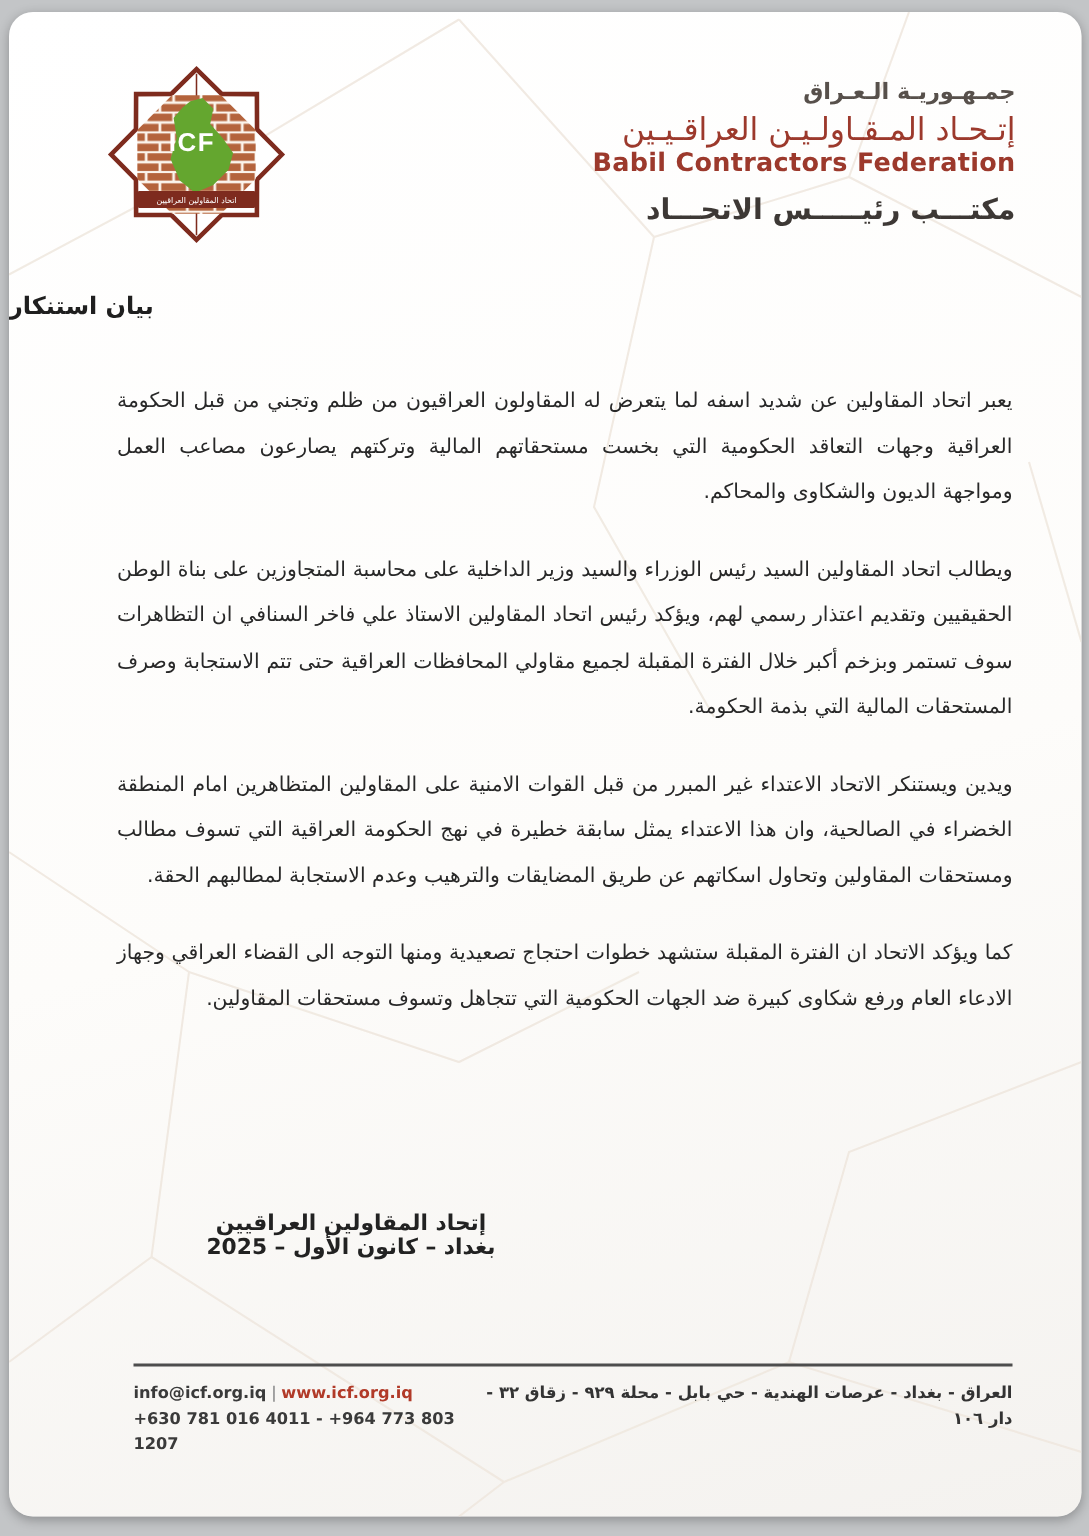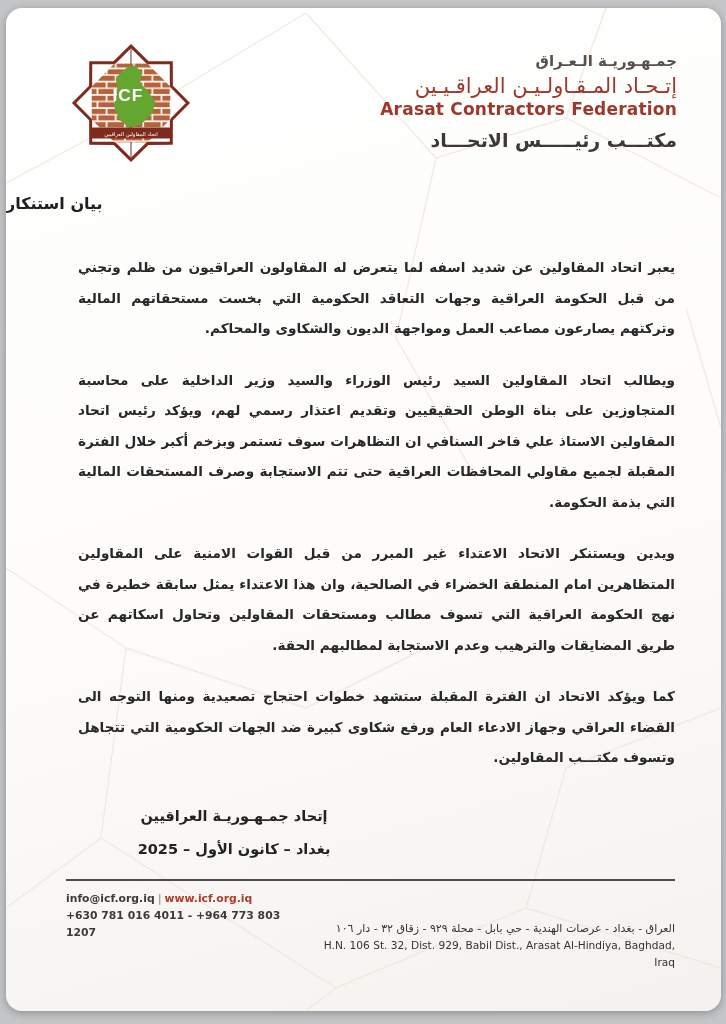--- a/index.html
+++ b/index.html
@@ -35,39 +35,39 @@
   .title {
     position:absolute; top:186px; left:0; right:0;
     text-align:left; direction:rtl;
     font-size:16px; font-weight:bold; color:#1f1f1f;
   }
 
   
   .body-text {
     position:absolute; top:244px; left:72px; right:46px;
     direction:rtl; text-align:justify;
-    font-size:13.6px; font-weight:bold; color:#282828;
+    font-size:13.6px; font-weight:normal; color:#282828;
     line-height:30.5px;
   }
   .body-text p { margin-bottom:21px; }
 
   
   .signature {
     position:absolute; left:86px; top:800px; width:284px;
     text-align:center; direction:rtl;
     font-size:14.5px; font-weight:bold; color:#222;
   }
-  .signature .sig-date { margin-top:17px; }
+  .signature .sig-date { }
 
   
-  .footer { position:absolute; left:60px; right:46px; bottom:40px; }
+  .footer { position:absolute; left:83px; right:46px; bottom:40px; }
   .footer-rule { border-top:2px solid #4d4d4d; margin-bottom:9px; }
   .footer-row { display:flex; justify-content:space-between; align-items:flex-start; }
   .f-left { direction:ltr; text-align:left; font-size:10.8px; font-weight:bold; color:#3a3a3a; line-height:17px; }
-  .f-right { text-align:right; font-size:11px; font-weight:normal; color:#333; line-height:17px;margin-top:30px; }
+  .f-right { text-align:right; font-size:11px; font-weight:bold; color:#333; line-height:17px; }
   .f-ar { direction:rtl; }
   .f-en { direction:ltr; font-size:10.6px; }
   .f-sep { color:#9a9a9a; padding:0 3px; }
 </style>
 </head>
 <body>
 
 <div class="paper">
 
   <svg class="watermark" width="715" height="1003" viewBox="0 0 715 1003">
@@ -108,47 +108,46 @@
     <text x="57" y="58" font-size="17" font-weight="bold" fill="#ffffff" font-family="Liberation Sans, sans-serif" text-anchor="middle" letter-spacing="1">ICF</text>
     <g>
       <rect x="21" y="84" width="78" height="11" rx="1.5" fill="#7e2b1e"></rect>
       <text x="60" y="92" font-size="5.2" fill="#ffffff" text-anchor="middle" font-family="DejaVu Sans, sans-serif" direction="rtl">اتحاد المقاولين العراقيين</text>
     </g>
   </svg>
 
   <div class="header-text">
     <div class="h-republic">جمـهـوريـة الـعـراق</div>
     <div class="h-org-ar" style="color:#9c392c">إتـحـاد المـقـاولـيـن العراقـيـين</div>
-    <div class="h-org-en" style="color:#9c392c">Arasat Contractors Federation</div>
+    <div class="h-org-en" style="color:#9c392c">Babil Contractors Federation</div>
     <div class="h-office">مكتـــب رئيـــــس الاتحـــاد</div>
   </div>
 
   <div class="title">بيان استنكار</div>
 
   <div class="body-text">
     <p>يعبر اتحاد المقاولين عن شديد اسفه لما يتعرض له المقاولون العراقيون من ظلم وتجني من قبل الحكومة العراقية وجهات التعاقد الحكومية التي بخست مستحقاتهم المالية وتركتهم يصارعون مصاعب العمل ومواجهة الديون والشكاوى والمحاكم.</p>
     <p>ويطالب اتحاد المقاولين السيد رئيس الوزراء والسيد وزير الداخلية على محاسبة المتجاوزين على بناة الوطن الحقيقيين وتقديم اعتذار رسمي لهم، ويؤكد رئيس اتحاد المقاولين الاستاذ علي فاخر السنافي ان التظاهرات سوف تستمر وبزخم أكبر خلال الفترة المقبلة لجميع مقاولي المحافظات العراقية حتى تتم الاستجابة وصرف المستحقات المالية التي بذمة الحكومة.</p>
     <p>ويدين ويستنكر الاتحاد الاعتداء غير المبرر من قبل القوات الامنية على المقاولين المتظاهرين امام المنطقة الخضراء في الصالحية، وان هذا الاعتداء يمثل سابقة خطيرة في نهج الحكومة العراقية التي تسوف مطالب ومستحقات المقاولين وتحاول اسكاتهم عن طريق المضايقات والترهيب وعدم الاستجابة لمطالبهم الحقة.</p>
-    <p>كما ويؤكد الاتحاد ان الفترة المقبلة ستشهد خطوات احتجاج تصعيدية ومنها التوجه الى القضاء العراقي وجهاز الادعاء العام ورفع شكاوى كبيرة ضد الجهات الحكومية التي تتجاهل وتسوف مكتـــب المقاولين.</p>
+    <p>كما ويؤكد الاتحاد ان الفترة المقبلة ستشهد خطوات احتجاج تصعيدية ومنها التوجه الى القضاء العراقي وجهاز الادعاء العام ورفع شكاوى كبيرة ضد الجهات الحكومية التي تتجاهل وتسوف مستحقات المقاولين.</p>
   </div>
 
   <div class="signature">
-    <div class="sig-org">إتحاد جمـهـوريـة العراقيين</div>
+    <div class="sig-org">إتحاد المقاولين العراقيين</div>
     <div class="sig-date">بغداد – كانون الأول – 2025</div>
   </div>
 
   <div class="footer">
     <div class="footer-rule"></div>
     <div class="footer-row">
       <div class="f-left">
         <div>
           <span>info@icf.org.iq</span><span class="f-sep">|</span><span style="color:#b13a28">www.icf.org.iq</span>
         </div>
         <div>+630 781 016 4011 - +964 773 803 1207</div>
       </div>
       <div class="f-right">
         <div class="f-ar">العراق - بغداد - عرصات الهندية - حي بابل - محلة ٩٢٩ - زقاق ٣٢ - دار ١٠٦</div>
-        <div class="f-en">H.N. 106 St. 32, Dist. 929, Babil Dist., Arasat Al-Hindiya, Baghdad, Iraq</div>
       </div>
     </div>
   </div>
 
 </div>
 
 </body></html>

